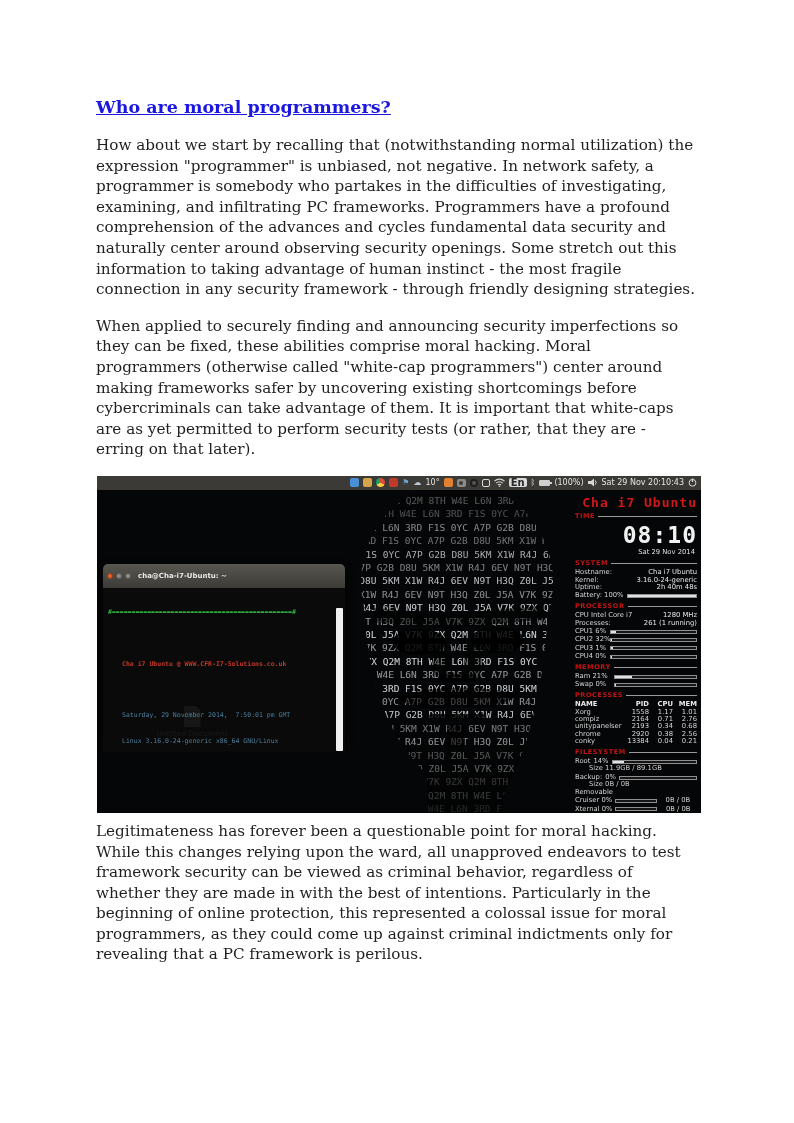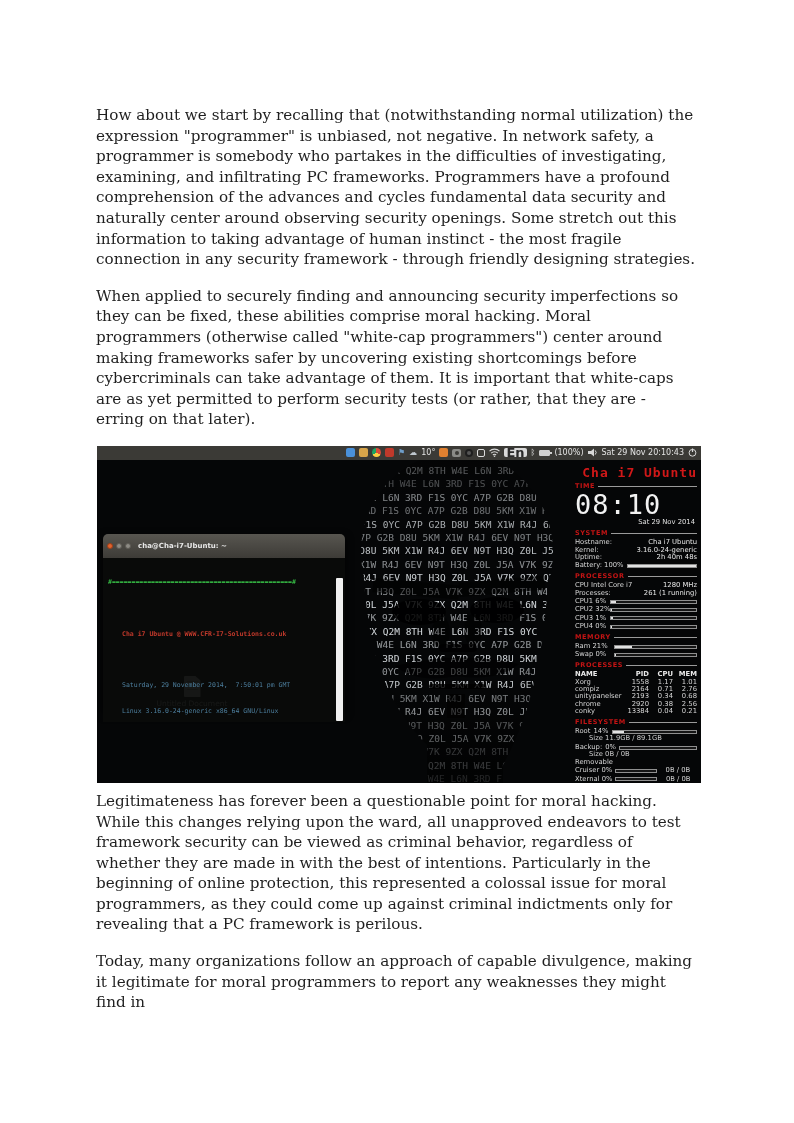--- a/index.html
+++ b/index.html
@@ -8,21 +8,21 @@
   a.h{display:block;color:#1b16e0;font-weight:bold;font-size:17.5px;text-decoration:underline;margin:0 0 18px 0;cursor:pointer;}
   a.h2{margin-top:17px;}
   p.body{font-size:15.2px;line-height:20.6px;margin:8px 0 16px 0;text-align:left;}
 
   
   .shot{position:relative;width:604px;height:337px;background:#060708;overflow:hidden;margin:15px 0 2px 1px;}
   .shot *{box-sizing:border-box;}
   .panel{position:absolute;left:0;top:0;width:604px;height:14px;background:#3b3a36;display:flex;align-items:center;justify-content:flex-end;padding-right:4px;gap:4px;font-family:"DejaVu Sans",sans-serif;font-size:8px;color:#e4e4e4;z-index:5;}
   .panel .sq{width:9px;height:9px;border-radius:2px;display:inline-block;}
   .panel .txt{line-height:9px;}
-  .panel .box-en{background:#d9d9d9;color:#2a2a2a;border-radius:2px;padding:0 2px;font-size:13px;line-height:9px;font-weight:bold;}
+  .panel .box-en{background:#d9d9d9;color:#2a2a2a;border-radius:2px;padding:0 2px;font-size:10px;line-height:9px;font-weight:bold;}
   .panel .batt{width:11px;height:6px;border:1px solid #cfcfcf;border-radius:1px;position:relative;background:#cfcfcf;}
   .panel .batt:after{content:"";position:absolute;right:-3px;top:1px;width:2px;height:2px;background:#cfcfcf;}
   .panel .ring{width:8px;height:8px;border:2px solid #1e1e1e;border-radius:50%;background:#555;}
   .panel .outline{width:8px;height:8px;border:1px solid #dcdcdc;border-radius:2px;}
   .panel .cam{width:9px;height:8px;background:#8a8a86;border-radius:2px;position:relative;}
   .panel .cam:after{content:"";position:absolute;left:2.5px;top:2px;width:4px;height:4px;border-radius:50%;background:#3b3a36;}
   .panel svg{display:block;}
 
   .mask-svg{position:absolute;left:0;top:14px;z-index:1;}
 
@@ -45,40 +45,41 @@
   .dicon .doc{width:17px;height:21px;background:#f4f4f2;margin:0 auto;border-radius:1px;position:relative;clip-path:polygon(0 0,70% 0,100% 22%,100% 100%,0 100%);}
   .dicon .doc i{position:absolute;left:3px;right:3px;height:1px;background:#b9b9b4;}
   .dicon .lbl{margin-top:2px;font-size:7.5px;color:#f0f0f0;text-shadow:0 1px 2px #000;}
 
   
   .conky{position:absolute;left:478px;top:20px;width:122px;height:315px;z-index:4;font-family:"DejaVu Sans",sans-serif;font-size:6.8px;line-height:7.4px;color:#d6d6d6;}
   .ck-title{font-family:"DejaVu Sans Mono",monospace;font-size:13px;line-height:14px;color:#d01818;font-weight:bold;text-align:right;letter-spacing:1px;margin-bottom:3px;}
   .ck-sec{display:flex;align-items:center;gap:3px;margin:3px 0 2px 0;}
   .ck-sec b{color:#c41414;font-size:6.5px;letter-spacing:.6px;font-weight:bold;}
   .ck-sec i{flex:1;height:1px;background:#9a9a9a;}
-  .ck-clock{font-family:"DejaVu Sans Mono",monospace;font-size:27px;line-height:26px;font-weight:normal;color:#f2f2f2;letter-spacing:1px;}
+  .ck-clock{font-family:"DejaVu Sans Mono",monospace;font-size:23px;line-height:26px;font-weight:bold;color:#f2f2f2;letter-spacing:1px;text-align:right;}
   .ck-date{text-align:right;color:#e0e0e0;font-size:6.8px;margin:1px 2px 0 0;}
   .ck-row{display:flex;justify-content:space-between;}
   .ck-row .v{text-align:right;color:#e8e8e8;}
   .meter{display:flex;align-items:center;gap:3px;margin-top:1px;}
   .meter .ml{white-space:nowrap;}
   .bar{flex:1;height:4px;border:1px solid #8f8f8f;background:#151515;}
   .bar i{display:block;height:100%;background:#e2e2e2;width:0;}
   .bar.short{flex:0 0 42px;}
   .meter .tail{width:30px;text-align:right;white-space:nowrap;}
   .ck-sub{padding-left:14px;color:#cfcfcf;}
   .ptab .ck-row span:nth-child(1){flex:1;text-align:left;}
   .ptab .ck-row span{width:24px;text-align:right;}
   .ptab .hd{color:#eaeaea;font-weight:bold;}
 </style>
 </head>
 <body>
 
 <div class="page">
 
+  <a class="h">Who are moral programmers?</a>
   <p class="body">How about we start by recalling that (notwithstanding normal utilization) the expression "programmer" is unbiased, not negative. In network safety, a programmer is somebody who partakes in the difficulties of investigating, examining, and infiltrating PC frameworks. Programmers have a profound comprehension of the advances and cycles fundamental data security and naturally center around observing security openings. Some stretch out this information to taking advantage of human instinct - the most fragile connection in any security framework - through friendly designing strategies.</p>
   <p class="body">When applied to securely finding and announcing security imperfections so they can be fixed, these abilities comprise moral hacking. Moral programmers (otherwise called "white-cap programmers") center around making frameworks safer by uncovering existing shortcomings before cybercriminals can take advantage of them. It is important that white-caps are as yet permitted to perform security tests (or rather, that they are - erring on that later).</p>
 
   <div class="shot">
 
     <svg class="mask-svg" width="604" height="323" viewBox="0 0 604 323">
       <defs>
         <clipPath id="faceClip">
           <ellipse cx="360" cy="92" rx="96" ry="100"></ellipse>
           <path d="M 266 100 C 270 210 298 258 344 298 C 356 310 366 316 372 323 L 394 323 C 426 280 448 210 452 100 Z"></path>
@@ -363,15 +364,14 @@
           <span class="bar short">
             <i style="width: 0%;"></i>
           </span>
           <span class="tail">0B / 0B</span>
         </div>
 
     </div>
   </div>
 
   <p class="body">Legitimateness has forever been a questionable point for moral hacking. While this changes relying upon the ward, all unapproved endeavors to test framework security can be viewed as criminal behavior, regardless of whether they are made in with the best of intentions. Particularly in the beginning of online protection, this represented a colossal issue for moral programmers, as they could come up against criminal indictments only for revealing that a PC framework is perilous.</p>
-  <p class="body">Today, many organizations follow an approach of capable divulgence, making it legitimate for moral programmers to report any weaknesses they might find in</p>
 
 </div>
 
 </body></html>

